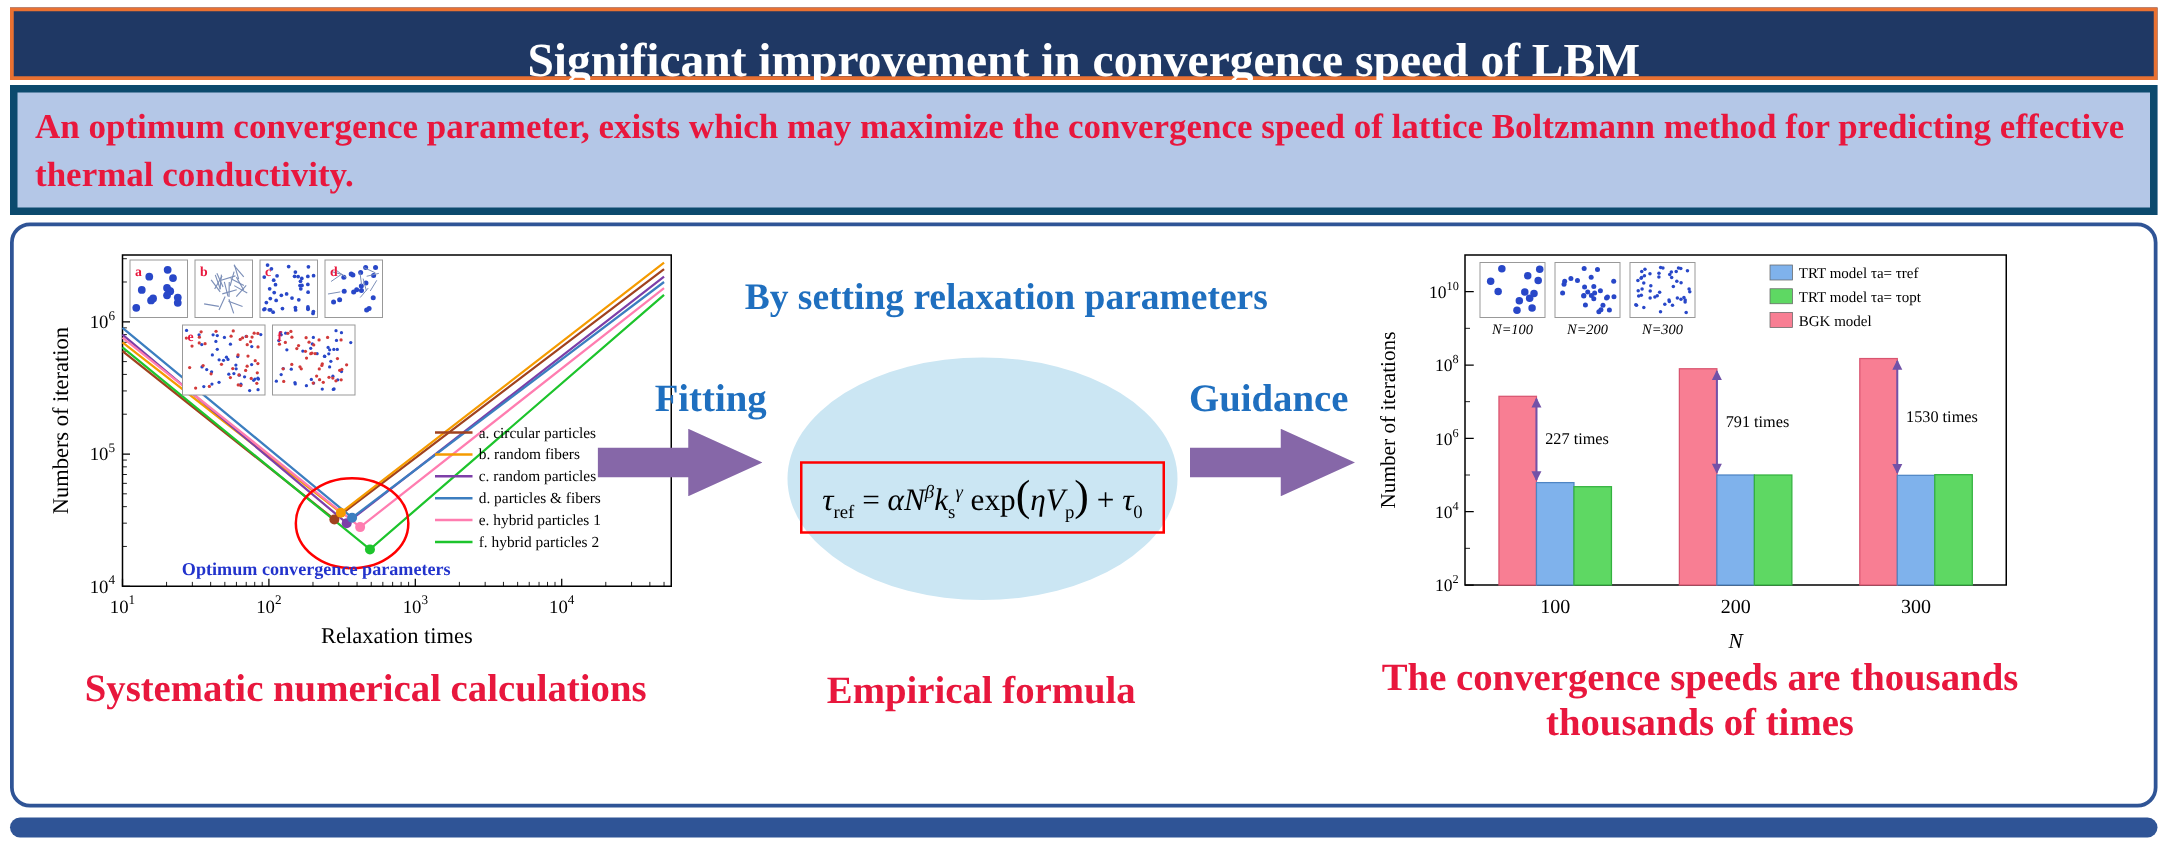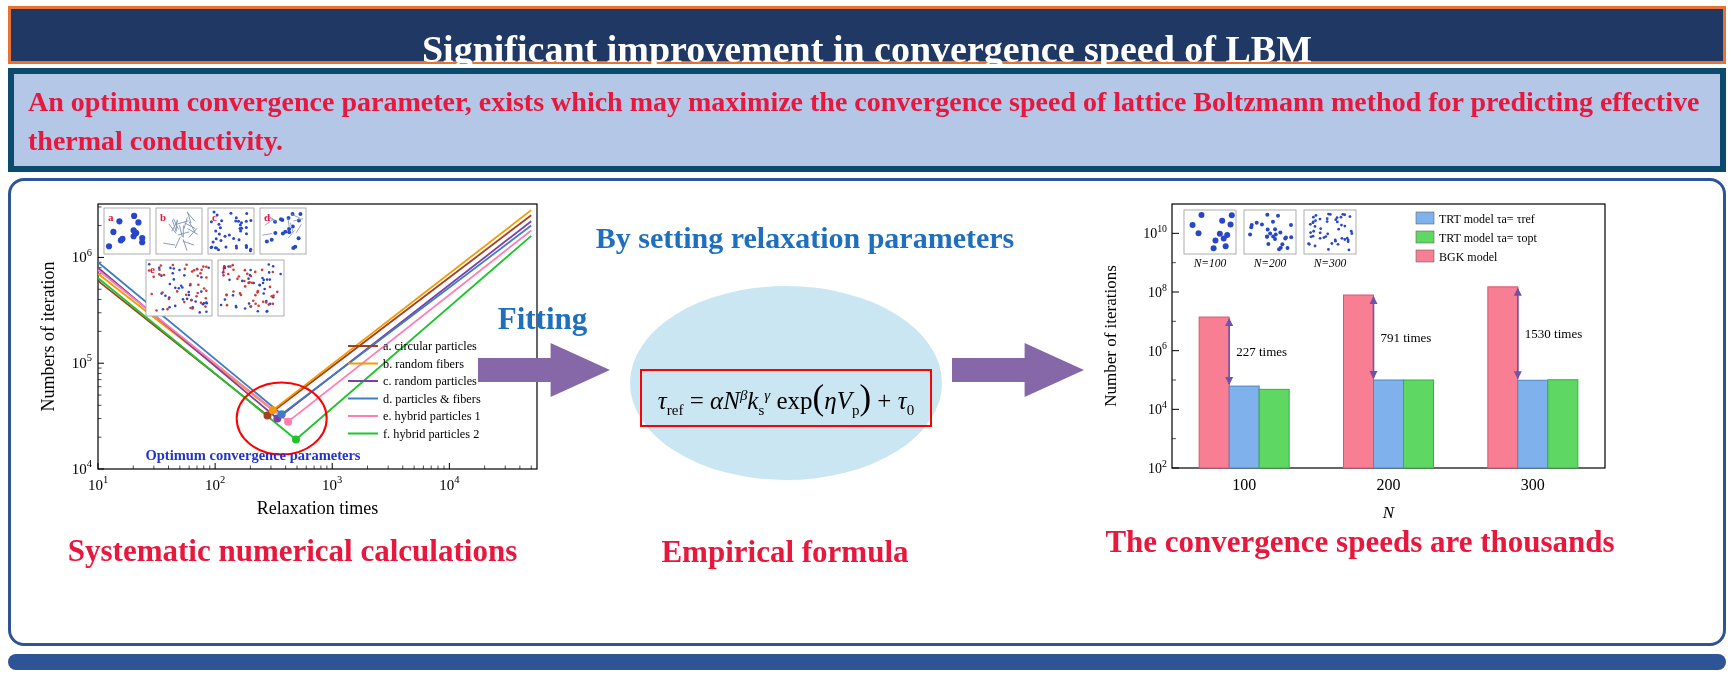--- a/index.html
+++ b/index.html
@@ -406,26 +406,27 @@
         <circle cx="219.45830217583958" cy="96.32581329081478" r="1.3" fill="#D23A3A"></circle>
         <circle cx="228.23752496821692" cy="106.45041500425451" r="1.3" fill="#D23A3A"></circle>
         <circle cx="212.54078755785747" cy="110.4801293436811" r="1.3" fill="#D23A3A"></circle>
         <circle cx="224.06189295698977" cy="73.90852463706794" r="1.3" fill="#D23A3A"></circle>
         <text x="184" y="77" font-size="11" font-weight="bold" fill="#E8173D">f</text>
       </g>
     </svg>
   <div class="abs bluehead" style="left:544px;top:40px;width:500px;">By setting relaxation parameters</div>
 
   <div class="abs caption" style="left:29px;top:352px;width:505px;">Systematic numerical calculations</div>
-  <div class="abs bluelabel" style="left:469px;top:120px;width:125px;">Fitting</div>
+  <div class="abs bluelabel" style="left:495px;top:120px;width:125px;">Fitting</div>
   <div class="block-arrow" style="left:467px;top:162px;width:132px;height:54px;"></div>
   <div class="ellipse" style="left:619px;top:105px;width:312px;height:194px;"></div>
   <div class="formula-box" style="left:629px;top:188px;width:292px;height:58px;">
     <span class="formula-text"><span class="it">τ</span><sub>ref</sub><span> = </span><span class="it">αN</span><sup class="it">β</sup><span class="it">k</span><sub>s</sub><sup class="it">γ</sup><span> exp</span><span class="big">(</span><span class="it">ηV</span><sub>p</sub><span class="big">)</span><span> + </span><span class="it">τ</span><sub>0</sub></span>
   </div>
+  <div class="abs bluelabel" style="left:929px;top:120px;width:150px;">Guidance</div>
   <div class="block-arrow" style="left:941px;top:162px;width:132px;height:54px;"></div>
   <div class="abs caption" style="left:609px;top:353px;width:330px;">Empirical formula</div>
 
   <svg class="abs" style="left:1087px;top:15px;" width="515" height="330">
       <g>
         <rect x="74" y="8" width="433" height="264" fill="none" stroke="#000" stroke-width="1.2"></rect>
         <line x1="74" y1="272" x2="81" y2="272" stroke="#000"></line>
         <text x="69" y="277" font-size="14" text-anchor="end" fill="#000"><tspan>10</tspan><tspan dy="-6.3" font-size="9.799999999999999">2</tspan></text>
         <line x1="74" y1="213.33333333333334" x2="81" y2="213.33333333333334" stroke="#000"></line>
         <text x="69" y="218.33333333333334" font-size="14" text-anchor="end" fill="#000"><tspan>10</tspan><tspan dy="-6.3" font-size="9.799999999999999">4</tspan></text>
@@ -568,16 +569,17 @@
         <circle cx="230.49860459589334" cy="18.038817146811084" r="1.4" fill="#2847C8"></circle>
         <circle cx="215.37751677696477" cy="21.21093036570164" r="1.4" fill="#2847C8"></circle>
         <circle cx="212.57480220244025" cy="36.57323161073645" r="1.4" fill="#2847C8"></circle>
         <circle cx="215.2600553470012" cy="25.977450313036073" r="1.4" fill="#2847C8"></circle>
         <circle cx="225.89794701891856" cy="41.559992970693855" r="1.4" fill="#2847C8"></circle>
         <text x="232" y="71" font-size="11.5" font-style="italic" text-anchor="middle" fill="#000">N=300</text>
       </g>
     </svg>
   <div class="abs caption" style="left:1039px;top:343px;width:620px;line-height:1.15;">
     <div>The convergence speeds are thousands</div>
+    <div>thousands of times</div>
   </div>
 </div>
 
 <div class="bottomstrip"></div>
 
 </body></html>

